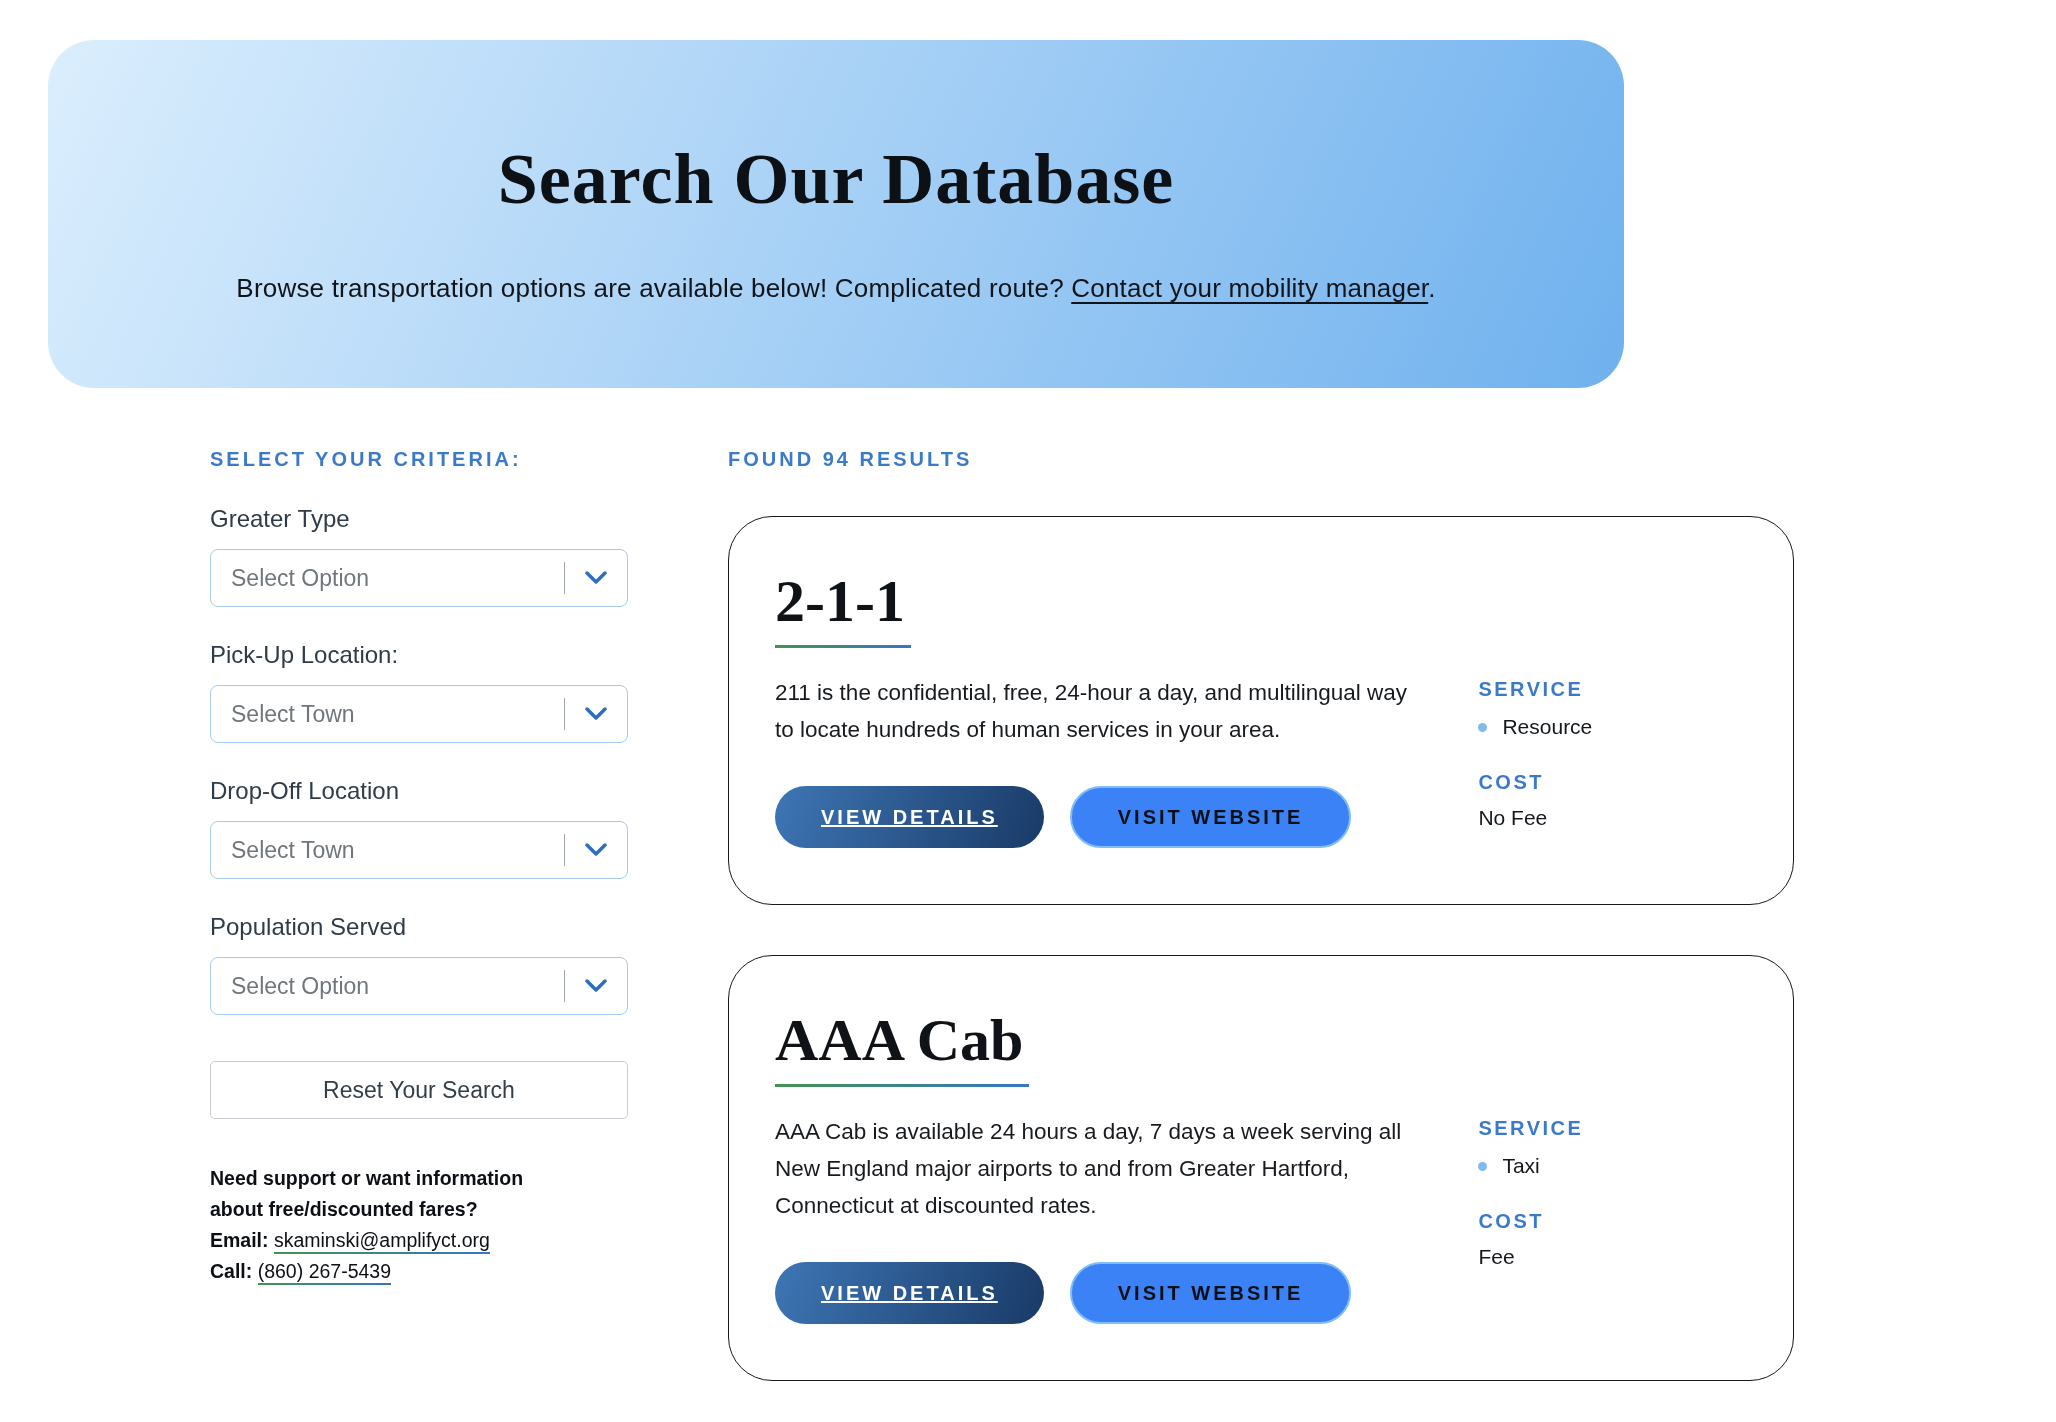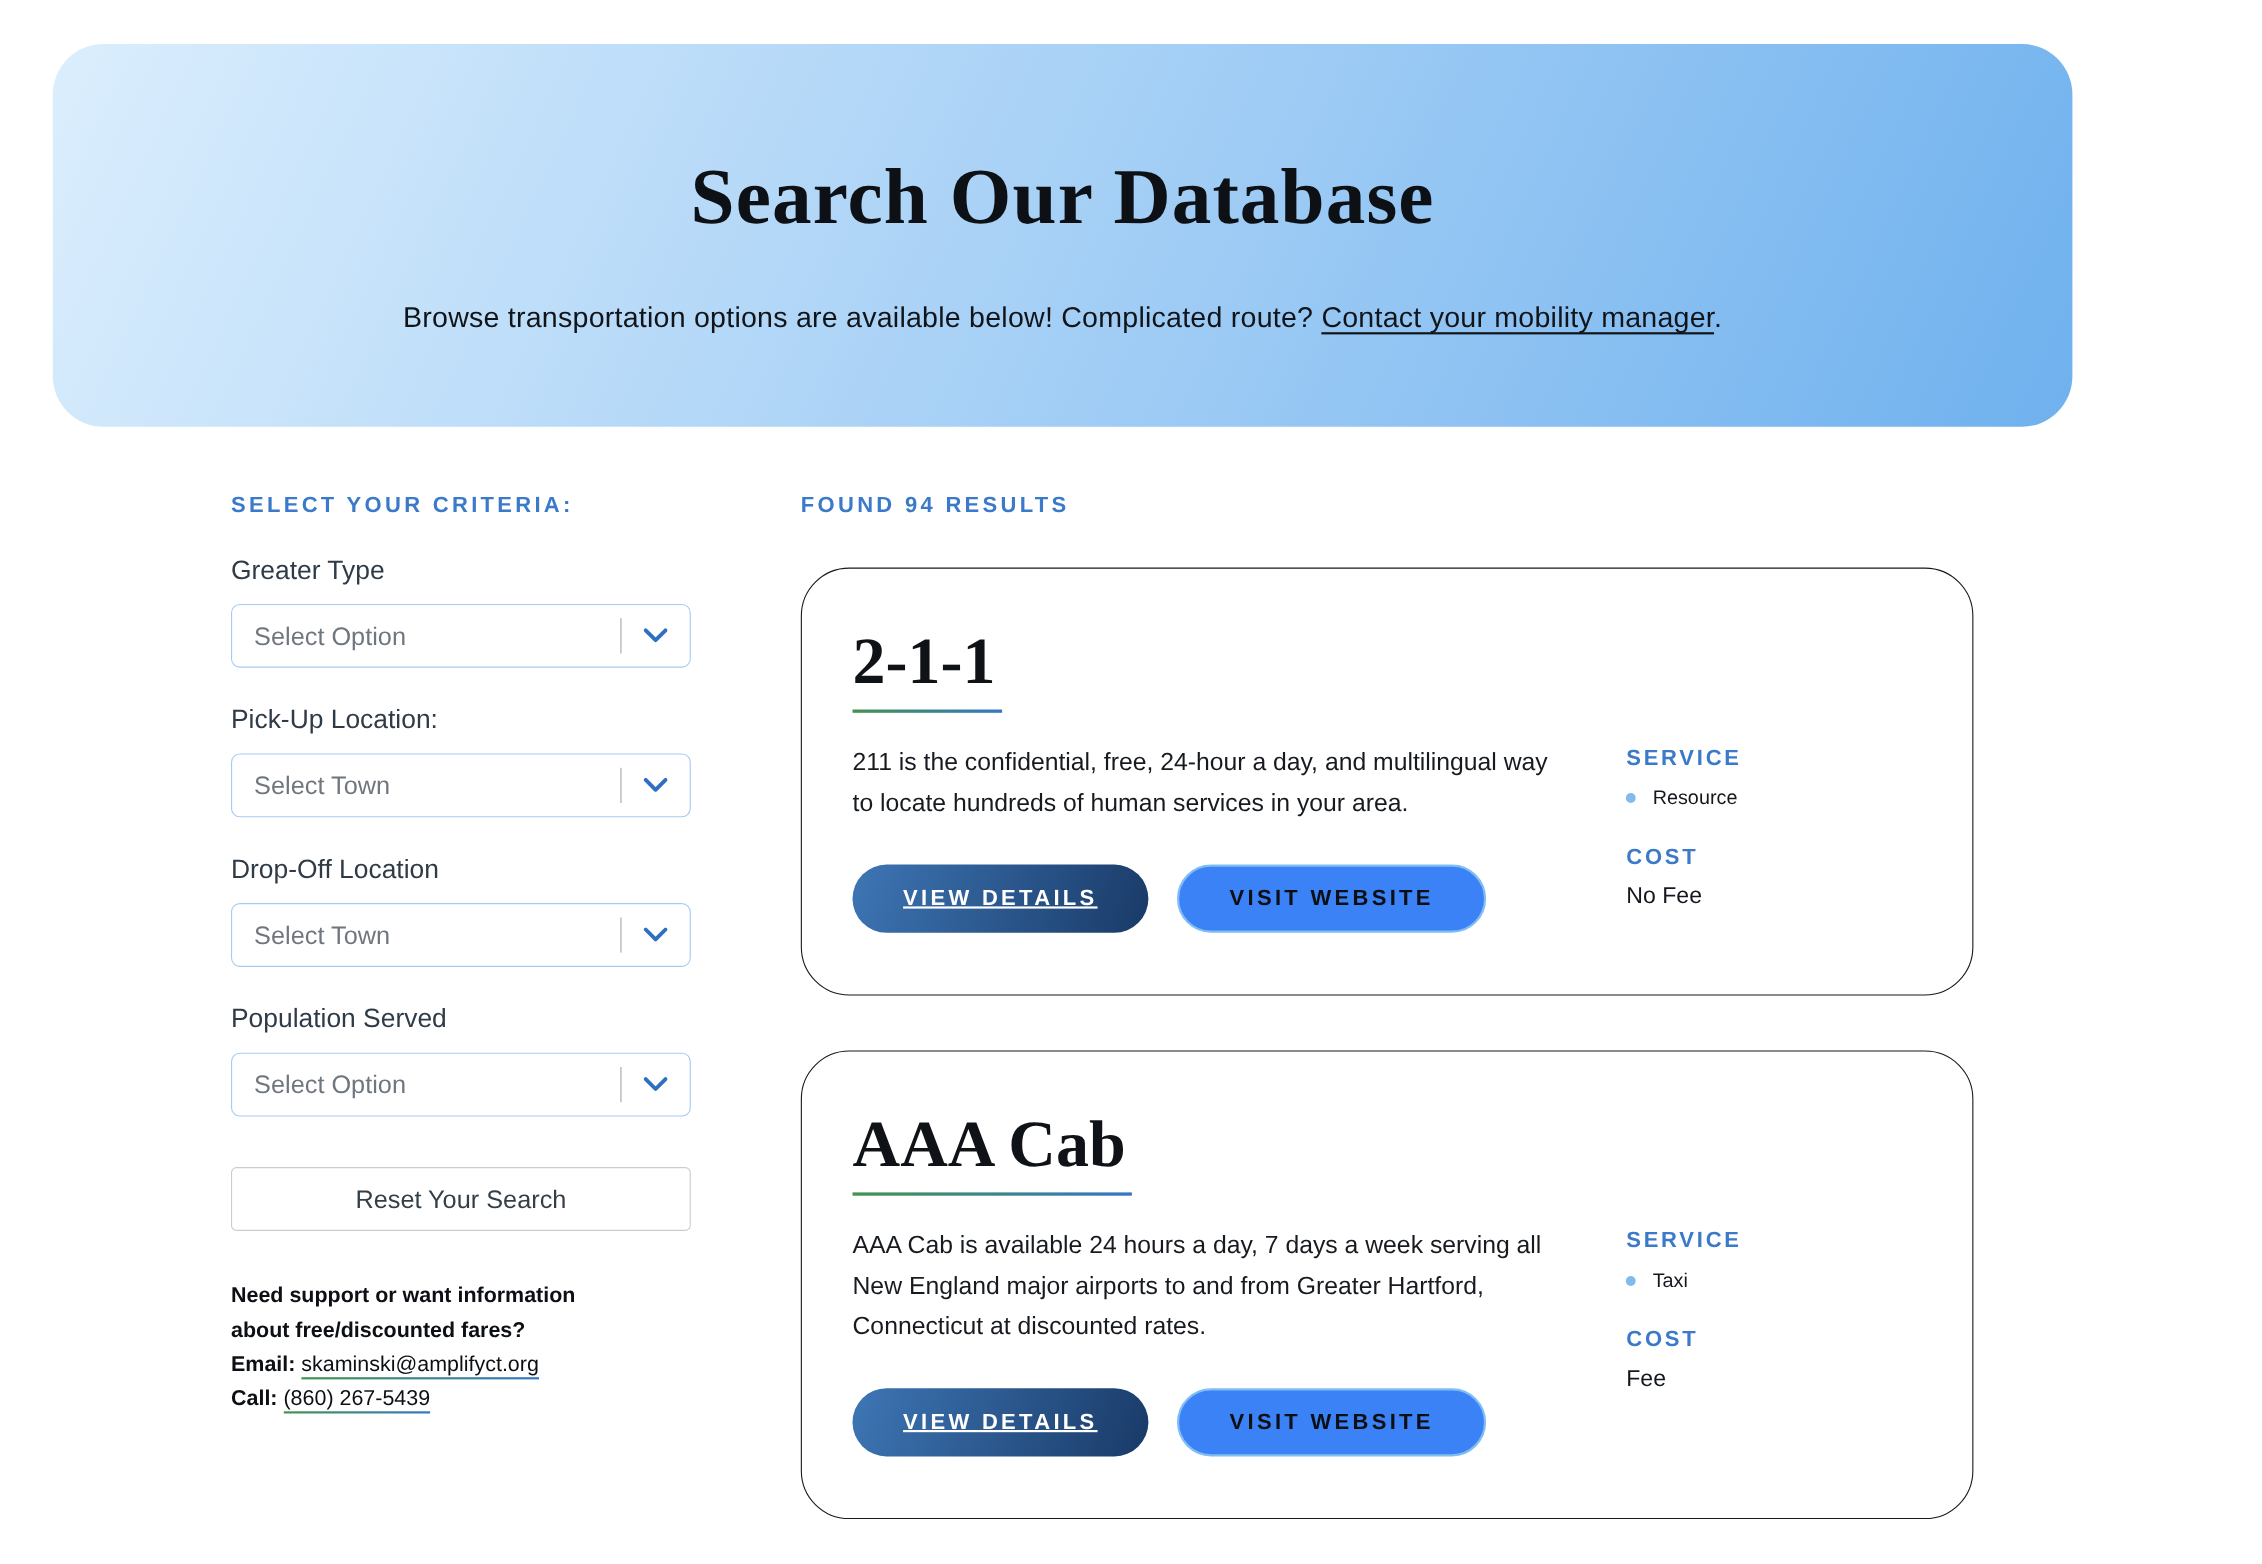--- a/index.html
+++ b/index.html
@@ -4,21 +4,21 @@
 <style>
   * { margin:0; padding:0; box-sizing:border-box; }
   html,body { background:#ffffff; }
   body {
     width:2056px; height:1422px; position:relative; overflow:hidden;
     font-family:"Liberation Sans", sans-serif; color:#171b20;
   }
 
   
   .banner {
-    position:absolute; left:48px; top:40px; width:1836px; height:348px;
+    position:absolute; left:48px; top:40px; width:1576px; height:348px;
     border-radius:46px;
     background:linear-gradient(115deg,#dbeefd 0%,#a8d1f6 48%,#6fb1ee 100%);
     text-align:center;
   }
   .banner-title {
     font-family:"Liberation Serif", serif;
     font-size:72px; font-weight:600; letter-spacing:1px; color:#0d1014;
     padding-top:98px;
   }
   .banner-sub {
@@ -88,21 +88,21 @@
   .btn-primary {
     background:linear-gradient(110deg,#3e76b5 0%,#193a67 100%); color:#ffffff;text-decoration:underline;
   }
   .btn-outline {
     background:#3b82f6; border:2.5px solid #7fbdf2; color:#0c0f14;
   }
   .card-meta { margin-left:57px; padding-top:4px; width:280px; }
   .meta-heading { color:#3b7ac9; font-size:20px; font-weight:bold; letter-spacing:2.5px; }
   .meta-item { display:flex; align-items:center; margin-top:14px; }
   .meta-bullet { width:9px; height:9px; border-radius:50%; background:#82bbea; margin-right:15px; }
-  .meta-text { font-size:18px; color:#14181d; }
+  .meta-text { font-size:21px; color:#14181d; }
   .meta-cost-block { margin-top:32px; }
   .meta-value { font-size:21px; color:#14181d; margin-top:12px; }
 </style>
 </head>
 <body>
 
 <div class="banner">
   <div class="banner-title">Search Our Database</div>
   <div class="banner-sub">
     <span>Browse transportation options are available below! Complicated route? </span><a>Contact your mobility manager</a><span>.</span>

